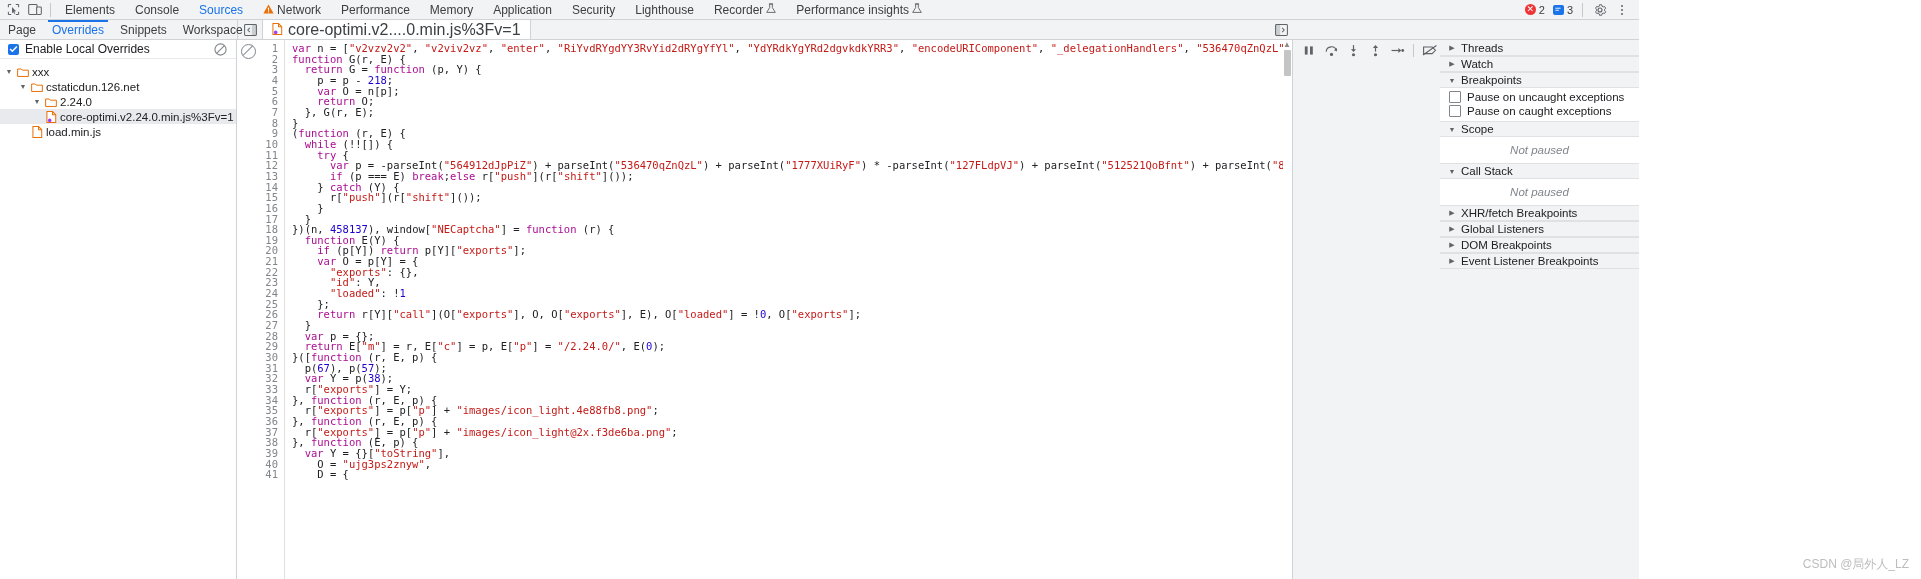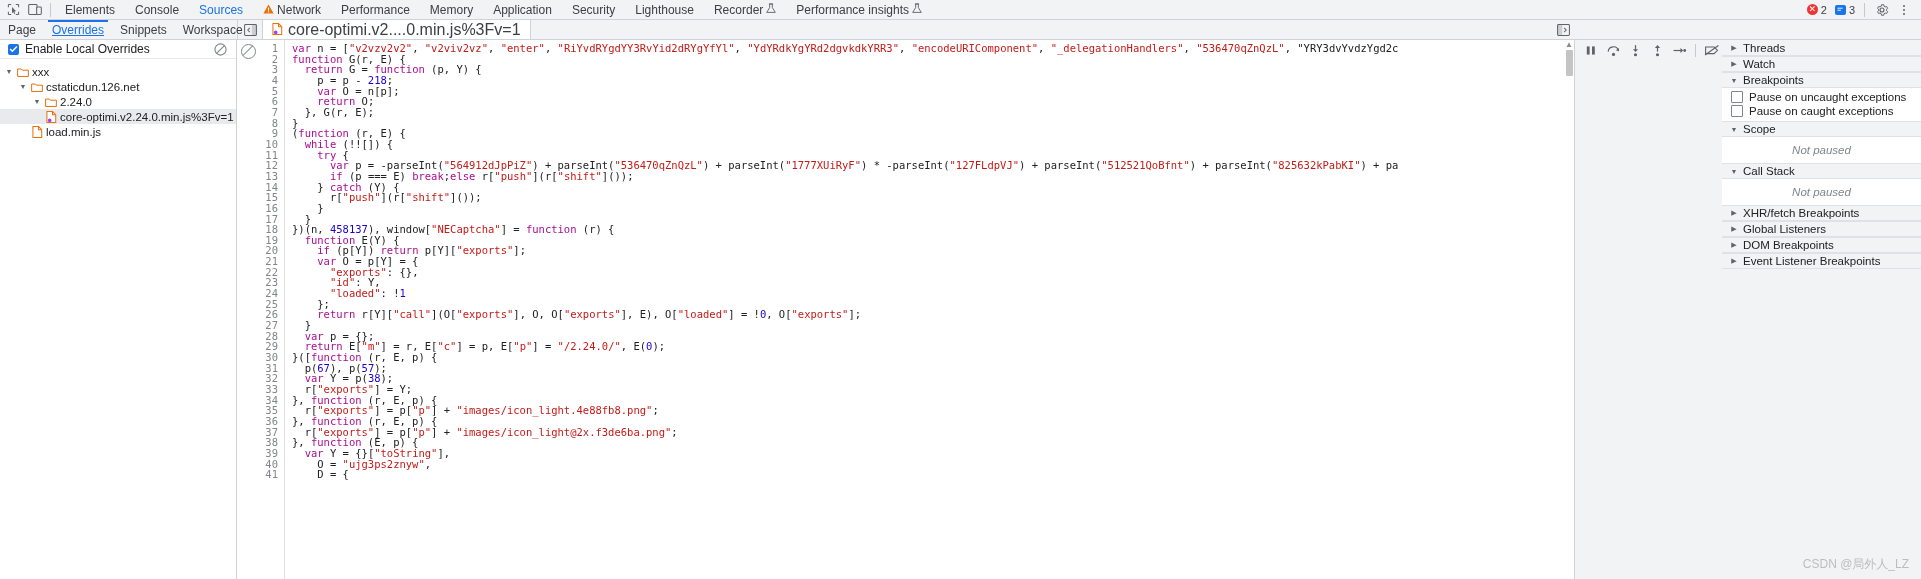--- a/index.html
+++ b/index.html
@@ -1,21 +1,21 @@
 <!DOCTYPE html>
 <html><head>
 <meta charset="utf-8">
 <style>
   html,body{margin:0;padding:0;}
   body{
     width:1921px;height:579px;overflow:hidden;background:#fff;
     font-family:"Liberation Sans", sans-serif;font-size:12px;color:#202124;
     -webkit-font-smoothing:antialiased;
   }
-  .devtools{width:1921px;height:579px;display:flex;flex-direction:column;background:#0f172a;}
+  .devtools{width:1639px;height:579px;display:flex;flex-direction:column;background:#0f172a;}
 
   
   .main-toolbar{
     height:20px;min-height:20px;background:#f1f3f4;border-bottom:1px solid #d0d3d6;
     display:flex;align-items:center;padding:0 2px;box-sizing:border-box;
   }
   .tb-icon{width:22px;height:18px;display:flex;align-items:center;justify-content:center;cursor:pointer;}
   .tb-sep{width:1px;height:14px;background:#c6c9cc;margin:0 4px;}
   .panel-tabs{display:flex;align-items:center;height:100%;}
   .panel-tab{
@@ -35,21 +35,21 @@
   
   .sub-toolbar{
     height:20px;min-height:20px;background:#f1f3f4;border-bottom:1px solid #d0d3d6;
     display:flex;align-items:stretch;box-sizing:border-box;
   }
   .nav-tabs{display:flex;align-items:stretch;width:237px;box-sizing:border-box;}
   .nav-tab{
     display:flex;align-items:center;padding:0 8px;font-size:12px;color:#3c4043;cursor:pointer;
     position:relative;white-space:nowrap;
   }
-  .nav-tab.active{color:#1a73e8;text-decoration:underline;}
+  .nav-tab.active{color:#1a73e8;}
   .nav-tab.active:after{content:"";position:absolute;left:4px;right:4px;top:0;height:2px;background:#1a73e8;}
   .chev{font-size:11px;color:#5f6368;padding:0 5px;display:flex;align-items:center;cursor:pointer;}
   .editor-tabbar{flex:1;display:flex;align-items:stretch;border-left:1px solid #d0d3d6;background:#f1f3f4;}
   .panel-btn{width:24px;display:flex;align-items:center;justify-content:center;cursor:pointer;}
   .file-tab{
     display:flex;align-items:center;gap:5px;padding:0 9px;background:#fff;font-size:16px;color:#3c4043;
     border-left:1px solid #d0d3d6;border-right:1px solid #d0d3d6;cursor:pointer;white-space:nowrap;
   }
   .tabbar-right{margin-left:auto;display:flex;align-items:center;}
 

